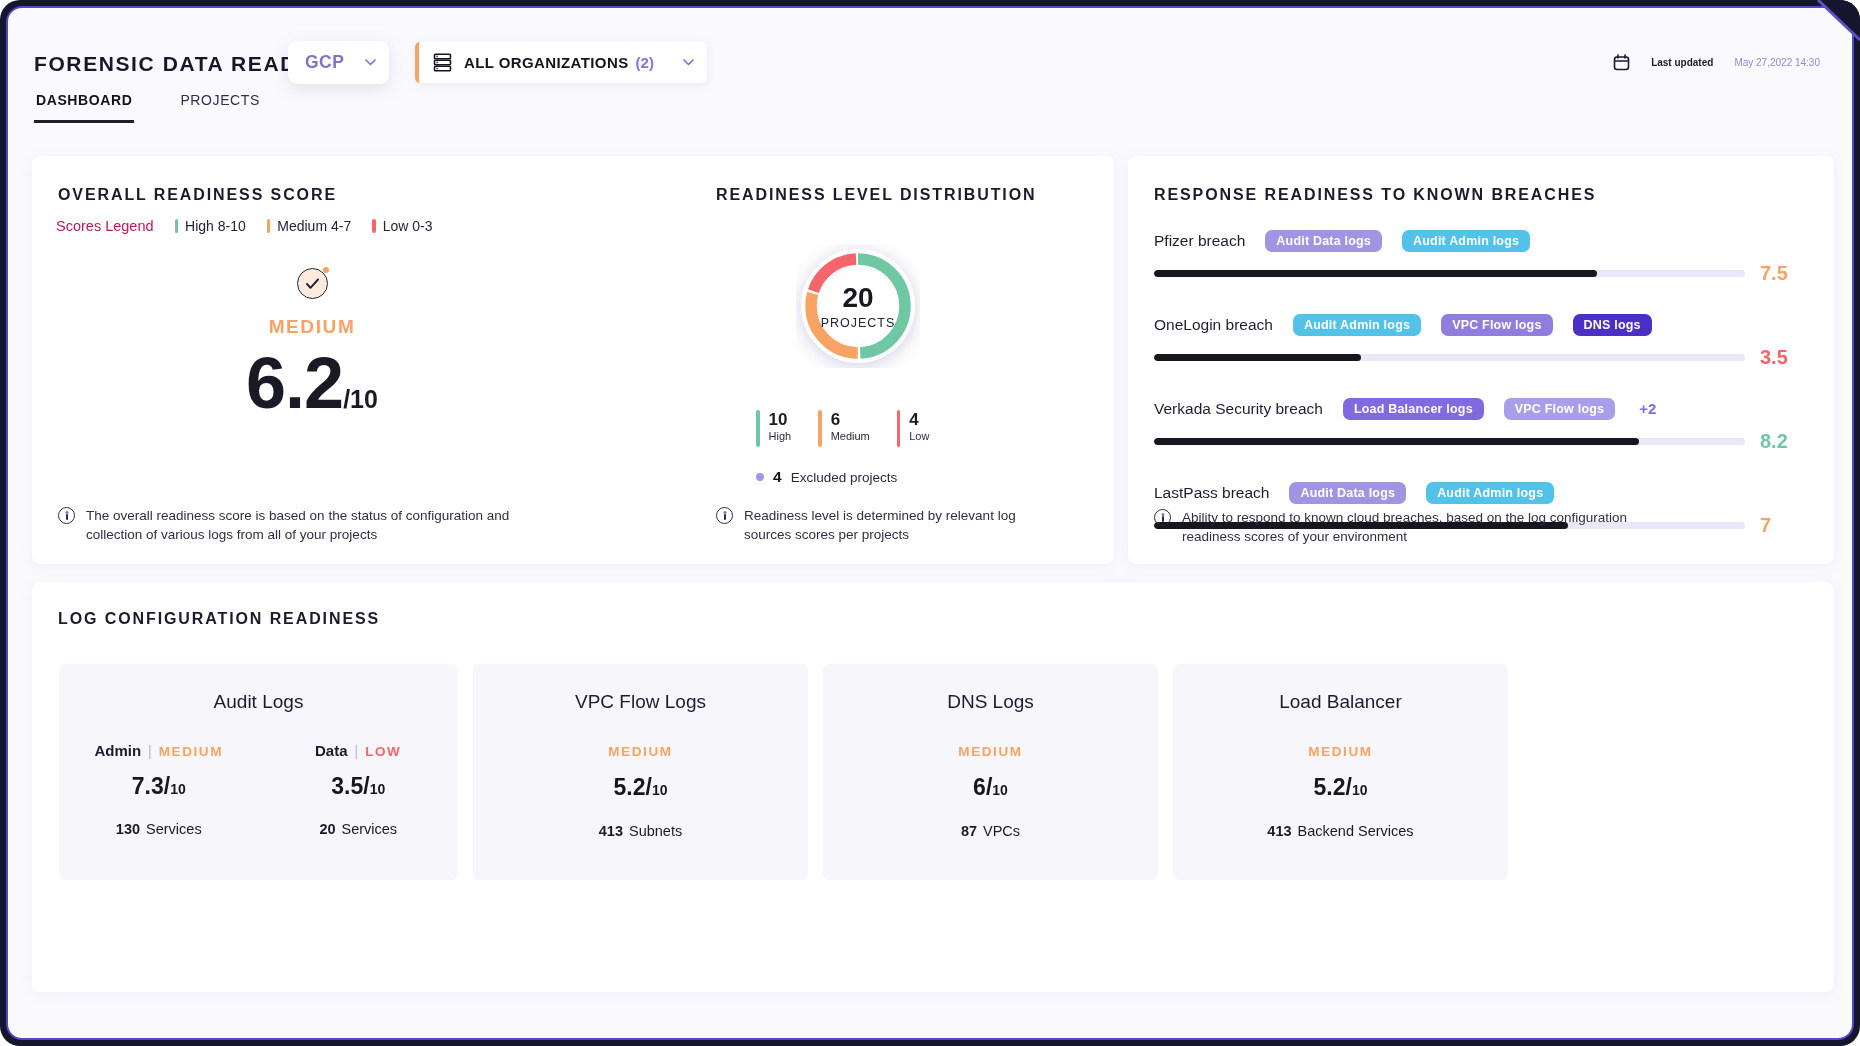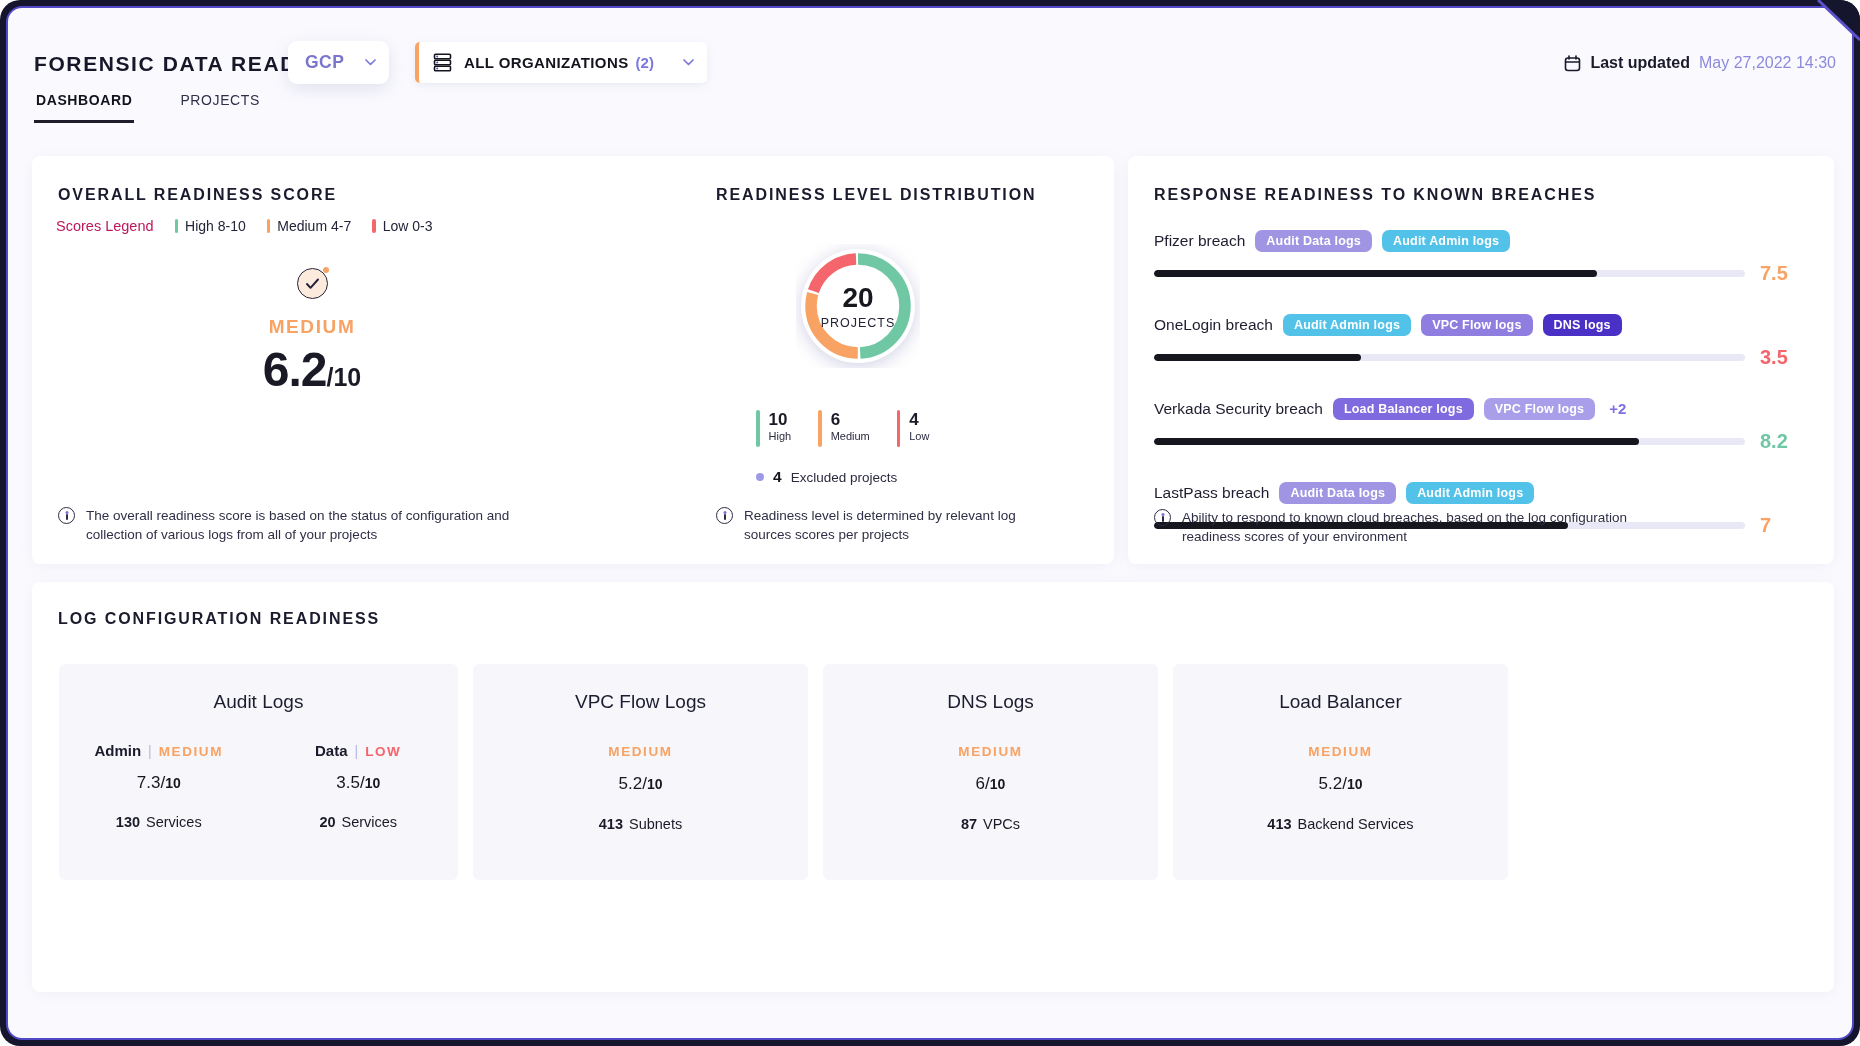--- a/index.html
+++ b/index.html
@@ -13,21 +13,21 @@
   .gcp { position:absolute; left:280px; top:33px; width:101px; height:43px; background:#fff; border-radius:9px;
          box-shadow:0 5px 18px rgba(70,70,140,.14); display:flex; align-items:center; justify-content:space-between;
          padding:0 13px 0 17px; z-index:3; cursor:pointer; }
   .gcp-label { font-size:17.5px; font-weight:700; color:#7976CC; letter-spacing:.5px; }
   .org { position:absolute; left:407px; top:34px; width:292px; height:41px; background:#fff; border-radius:5px;
          border-left:4px solid #F8A264; box-shadow:0 2px 10px rgba(70,70,140,.10); display:flex; align-items:center;
          padding:0 13px; z-index:3; cursor:pointer; }
   .org-label { font-size:15px; font-weight:700; letter-spacing:.4px; color:#14141F; margin-left:11px; }
   .org-count { font-size:15px; font-weight:700; color:#7B78E0; margin-left:7px; }
   .org .chev { margin-left:auto; }
-  .updated { position:absolute; right:16px; top:46px; display:flex; align-items:center; gap:9px; font-size:16px; }
+  .updated { position:absolute; right:32px; top:46px; display:flex; align-items:center; gap:21px; font-size:10px; }
   .upd-label { font-weight:700; color:#1A1A2B; }
   .upd-value { color:#8D8ADB; }
   .tabs { position:absolute; left:26px; top:84px; display:flex; gap:44px; z-index:1; }
   .tab { font-size:14px; letter-spacing:.6px; padding:0 2px 12px; color:#2F2F48; cursor:pointer; }
   .tab.active { font-weight:700; color:#13131D; border-bottom:3px solid #1E1E2A; }
 
   
   .card { position:absolute; background:#fff; border-radius:8px; box-shadow:0 2px 14px rgba(96,96,160,.08); }
   .cardA { left:24px; top:148px; width:1082px; height:408px; }
   .cardB { left:1120px; top:148px; width:706px; height:408px; }
@@ -37,21 +37,21 @@
   
   .scores-legend { position:absolute; left:24px; top:62px; display:flex; align-items:center; gap:21px; }
   .sl-label { font-size:14.5px; font-weight:500; color:#be185d; }
   .sl-item { display:flex; align-items:center; gap:7px; font-size:14px; color:#23233A; }
   .sl-bar { width:3.5px; height:14px; border-radius:2px; }
   .score-col { position:absolute; left:70px; top:112px; width:420px; text-align:center; }
   .check-circle { width:31px; height:31px; margin:0 auto; background:#FCEADC; border:1.7px solid #252538; border-radius:50%; position:relative; }
   .check-circle::after { content:""; position:absolute; top:-2px; right:-2px; width:6px; height:6px; border-radius:50%; background:#F8A264; }
   .medium-label { margin-top:17px; color:#F8A264; font-size:19px; font-weight:600; letter-spacing:1.6px; }
   .big-score { margin-top:4px; display:flex; align-items:baseline; justify-content:center; color:#1A1A26; }
-  .bs-val { font-size:48px; font-weight:700; letter-spacing:-1px; }
+  .bs-val { font-size:72px; font-weight:700; letter-spacing:-1px; }
   .bs-suffix { font-size:25px; font-weight:700; }
   .note { position:absolute; display:flex; gap:11px; align-items:flex-start; font-size:13.5px; color:#2F2F46; line-height:1.42; }
   .info-i { width:17px; height:17px; min-width:17px; border:1.5px solid #2D2D42; border-radius:50%; position:relative; margin-top:1px; }
   .info-i::before { content:""; position:absolute; top:3px; left:50%; transform:translateX(-50%); width:3px; height:3px; border-radius:50%; background:#7C6FE0; }
   .info-i::after { content:""; position:absolute; bottom:3px; left:50%; transform:translateX(-50%); width:2px; height:6px; background:#2D2D42; border-radius:1px; }
 
   
   .donut { position:absolute; left:764px; top:88px; width:124px; height:124px; }
   .donut-center { position:absolute; inset:0; display:flex; flex-direction:column; align-items:center; justify-content:center; text-align:center; }
   .donut-num { font-size:28px; font-weight:700; color:#17171F; }
@@ -61,37 +61,37 @@
   .dl-bar { width:3.5px; height:37px; border-radius:2px; }
   .dl-num { font-size:17px; font-weight:700; color:#1B1B28; }
   .dl-label { font-size:11px; color:#2B2B40; }
   .excluded { position:absolute; left:724px; top:312px; display:flex; align-items:center; gap:9px; font-size:13.5px; color:#2B2B40; }
   .ex-dot { width:8px; height:8px; border-radius:50%; background:#9C99E8; }
   .ex-num { font-size:15.5px; font-weight:700; color:#15151F; }
 
   
   .breach-rows { position:absolute; left:26px; top:72px; width:660px; }
   .breach-row { margin-bottom:27px; }
-  .breach-top { display:flex; align-items:center; gap:10px; margin-bottom:9px; height:25px; }
+  .breach-top { display:flex; align-items:center; gap:20px; margin-bottom:9px; height:25px; }
   .breach-name { font-size:15.5px; color:#1E1E30; white-space:nowrap; }
   .badge { color:#fff; font-size:12.5px; font-weight:600; padding:4px 11px; border-radius:7px; letter-spacing:.2px; white-space:nowrap; cursor:pointer; }
   .plus { color:#7C6FE0; font-weight:600; font-size:15px; margin-left:4px; }
   .bar-line { display:flex; align-items:center; }
   .track { width:591px; height:7px; border-radius:4px; background:#E9E8F6; overflow:hidden; }
   .fill { height:100%; background:#16161F; border-radius:4px; }
   .bscore { margin-left:15px; font-size:20px; font-weight:700; width:50px; }
 
   
   .log-cards { position:absolute; left:27px; top:82px; display:flex; gap:15px; }
   .log-card { background:#F7F7FB; border-radius:6px; height:216px; text-align:center; padding-top:27px; }
   .lc-w1 { width:399px; } .lc-w { width:335px; }
   .lc-title { font-size:19px; color:#1C1C30; font-weight:500; }
   .lc-level { margin-top:31px; font-size:13.5px; font-weight:600; letter-spacing:1.6px; }
   .lc-score { margin-top:15px; color:#17171F; }
-  .ls-big { font-size:17px; font-weight:400; } .ls-small { font-size:14px; font-weight:700; }
+  .ls-big { font-size:23px; font-weight:700; } .ls-small { font-size:14px; font-weight:700; }
   .lc-count { margin-top:22px; font-size:14.5px; color:#1A1A28; }
   .cnt { font-weight:700; margin-right:6px; }
   .audit-cols { margin-top:29px; display:flex; }
   .acol { flex:1; }
   .acol-head { font-size:14px; }
   .acol-name { font-size:15px; font-weight:700; color:#1B1B2E; }
   .sep { color:#B9B6E3; margin:0 7px; }
   .acol .lc-score { margin-top:14px; } .acol .lc-count { margin-top:21px; }
 </style>
 </head>

